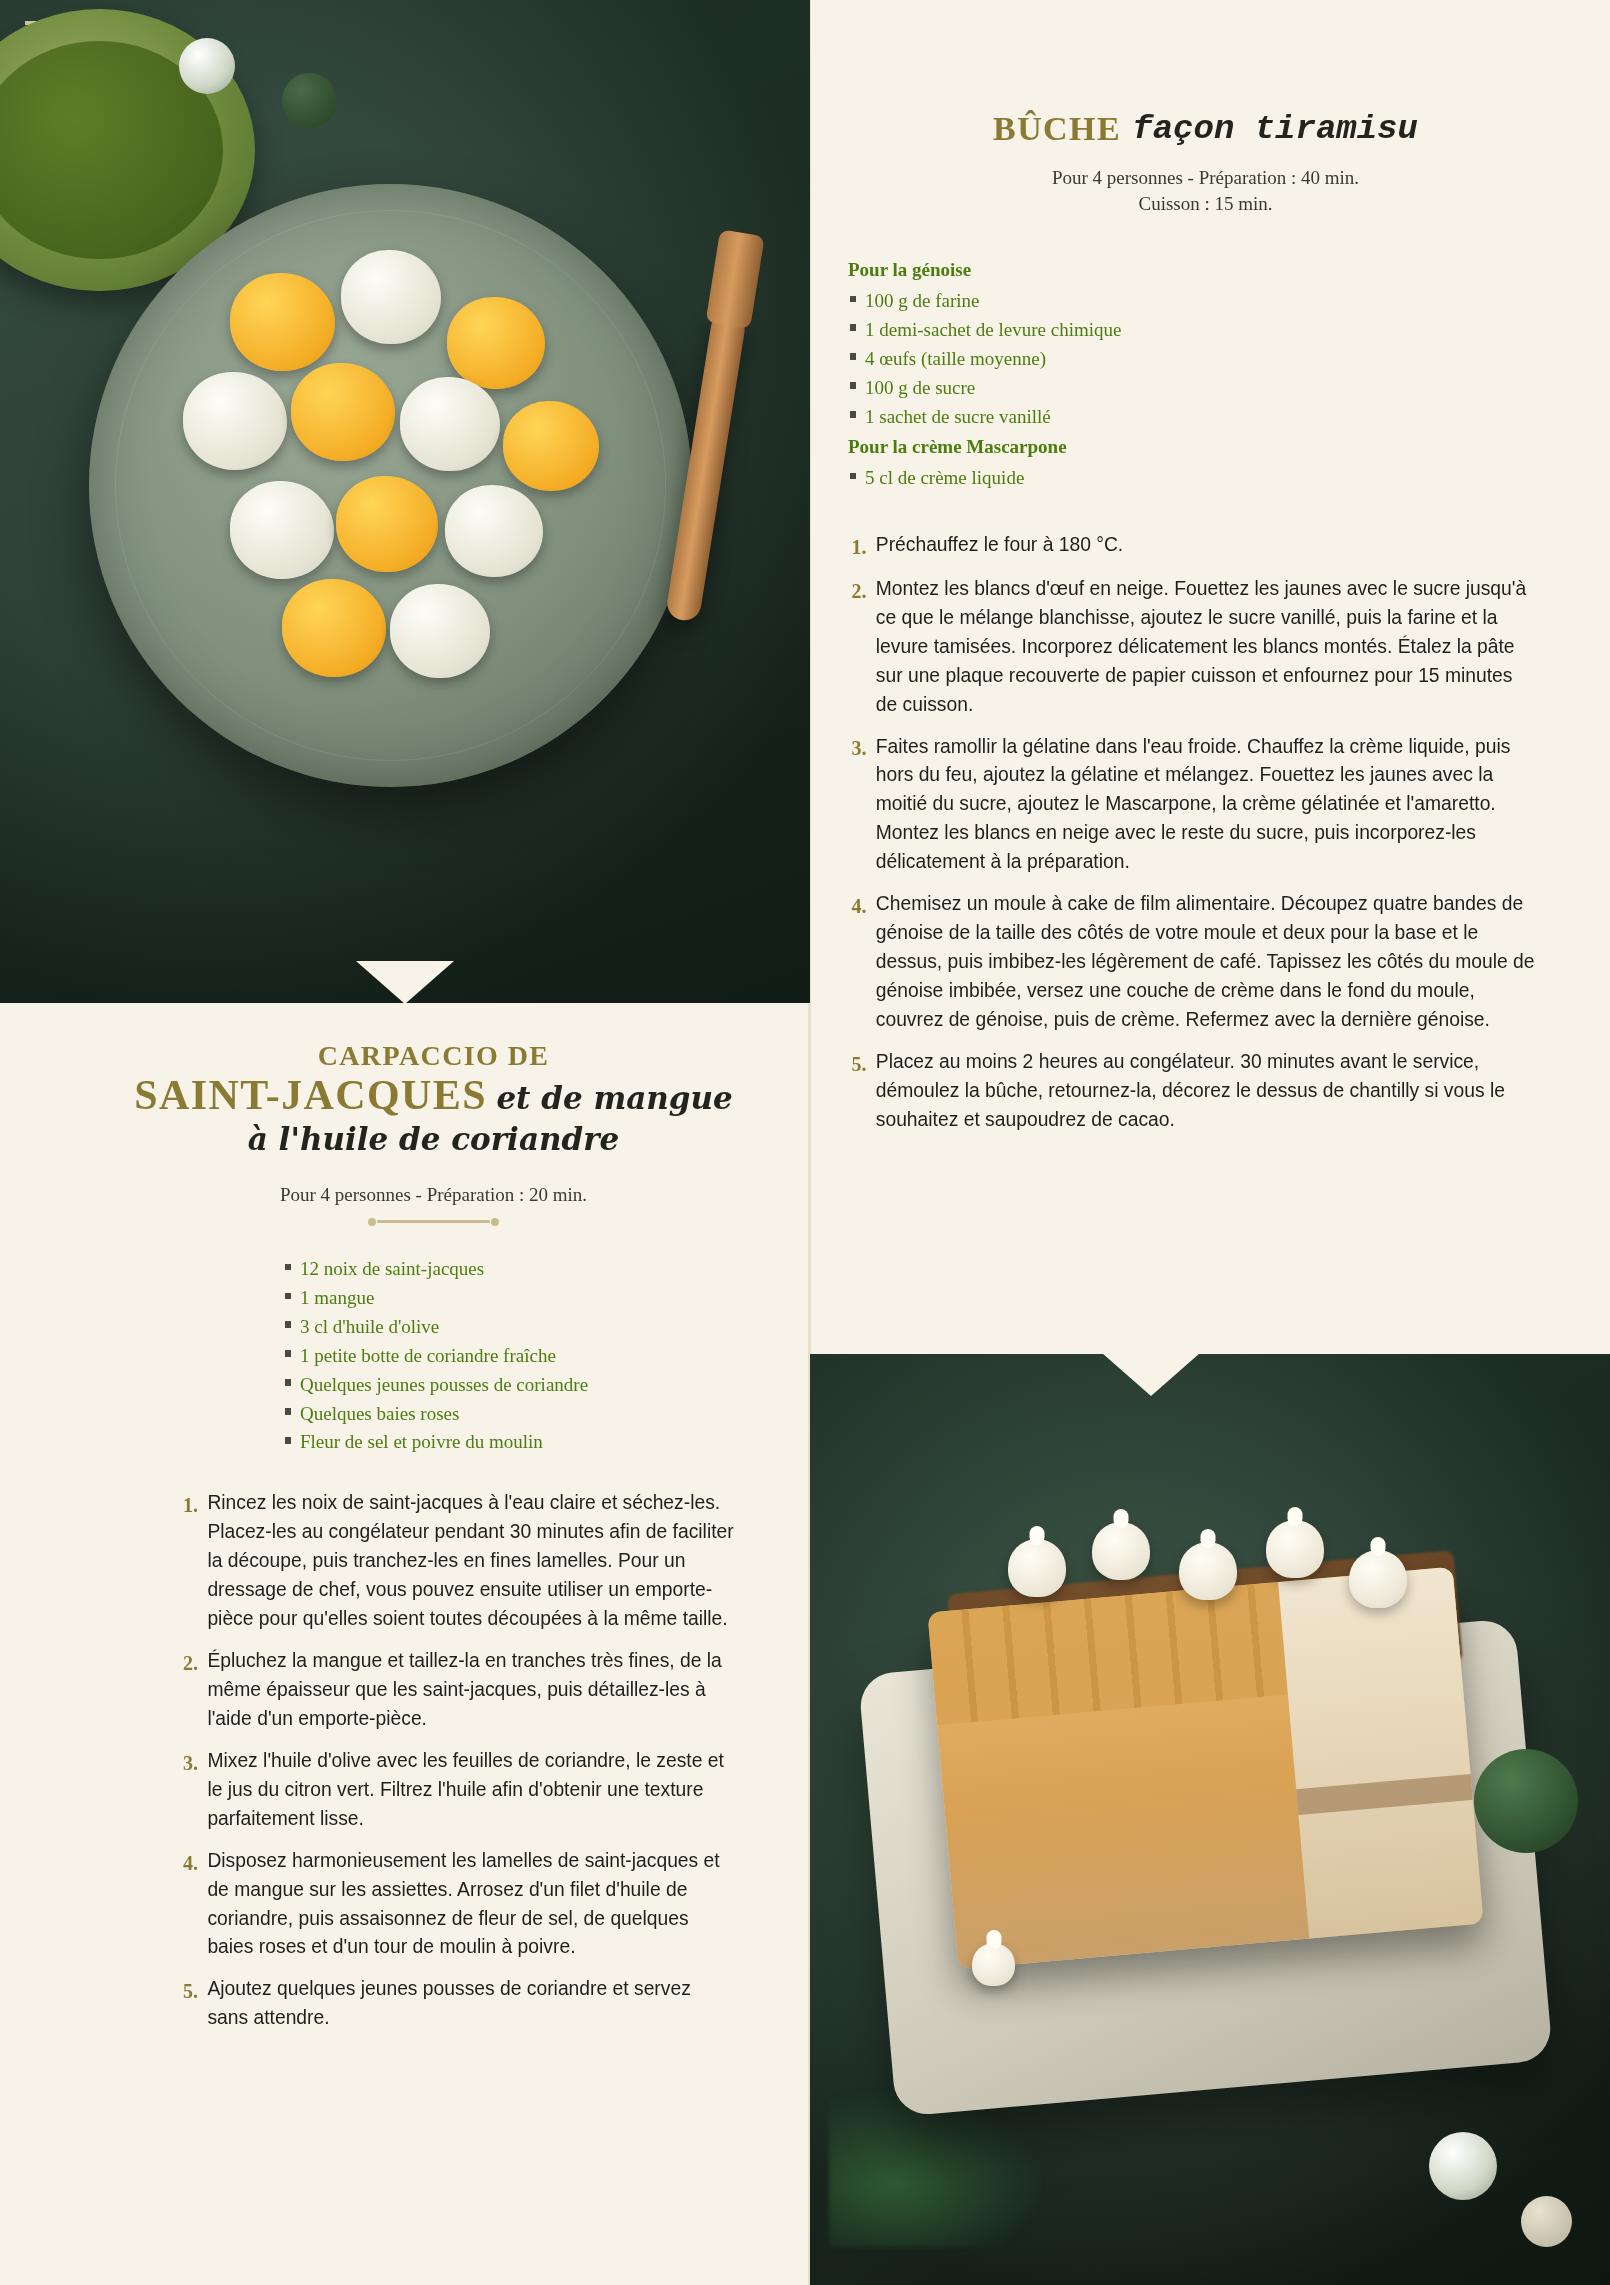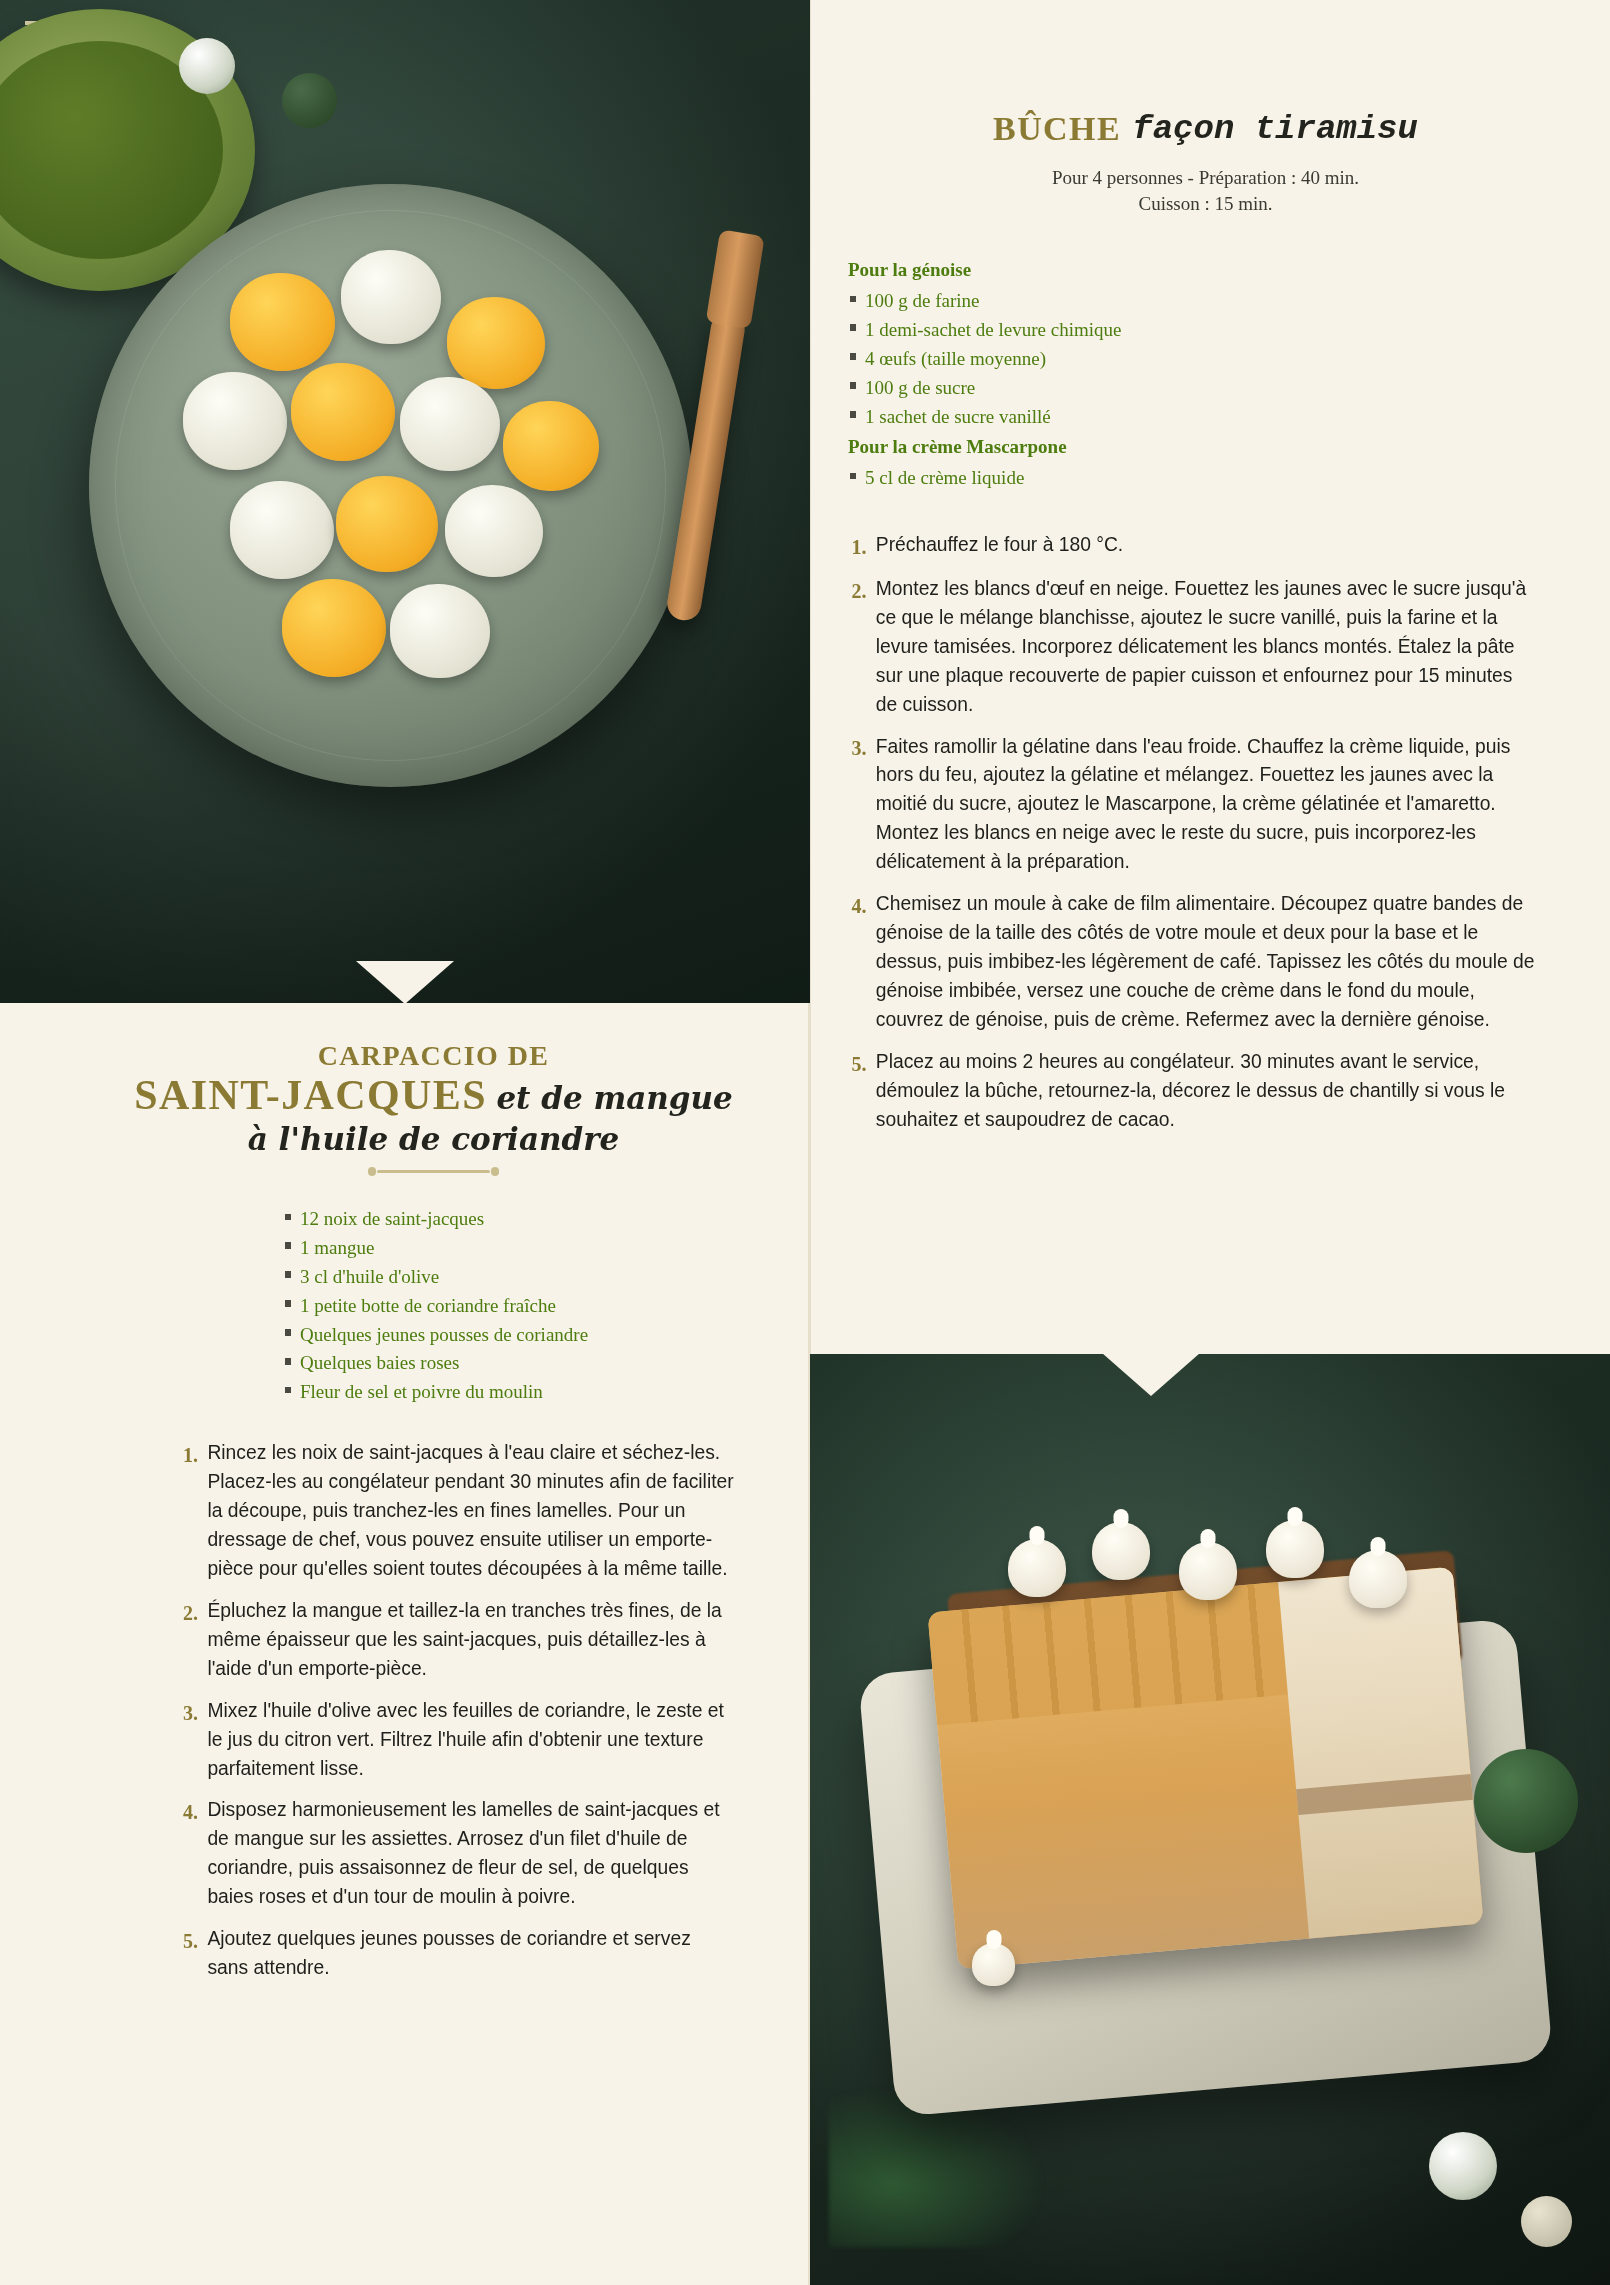--- a/index.html
+++ b/index.html
@@ -185,20 +185,21 @@
   <div class="col" style="left:104px;top:1040px;width:659px;">
     <div style="text-align:center;">
       <div class="title-line1" style="font-size:28px;line-height:1.12;">CARPACCIO DE</div>
       <div style="display:flex;align-items:baseline;justify-content:center;gap:9.4px;">
         <span class="title-line1" style="font-size:42px;">SAINT-JACQUES</span>
         <span class="script" style="font-size:31px;">et de mangue</span>
       </div>
       <div class="script" style="font-size:31px;margin-top:1.9px;">à l'huile de coriandre</div>
     </div>
 
+    <div class="meta" style="margin-top:24.5px;">Pour 4 personnes - Préparation : 20 min.</div>
     <div class="rule"></div>
 
     <div class="ing" style="margin:32px 0 0 179px;">
       <ul>
         <li>12 noix de saint-jacques</li>
         <li>1 mangue</li>
         <li>3 cl d'huile d'olive</li>
         <li>1 petite botte de coriandre fraîche</li>
         <li>Quelques jeunes pousses de coriandre</li>
         <li>Quelques baies roses</li>

